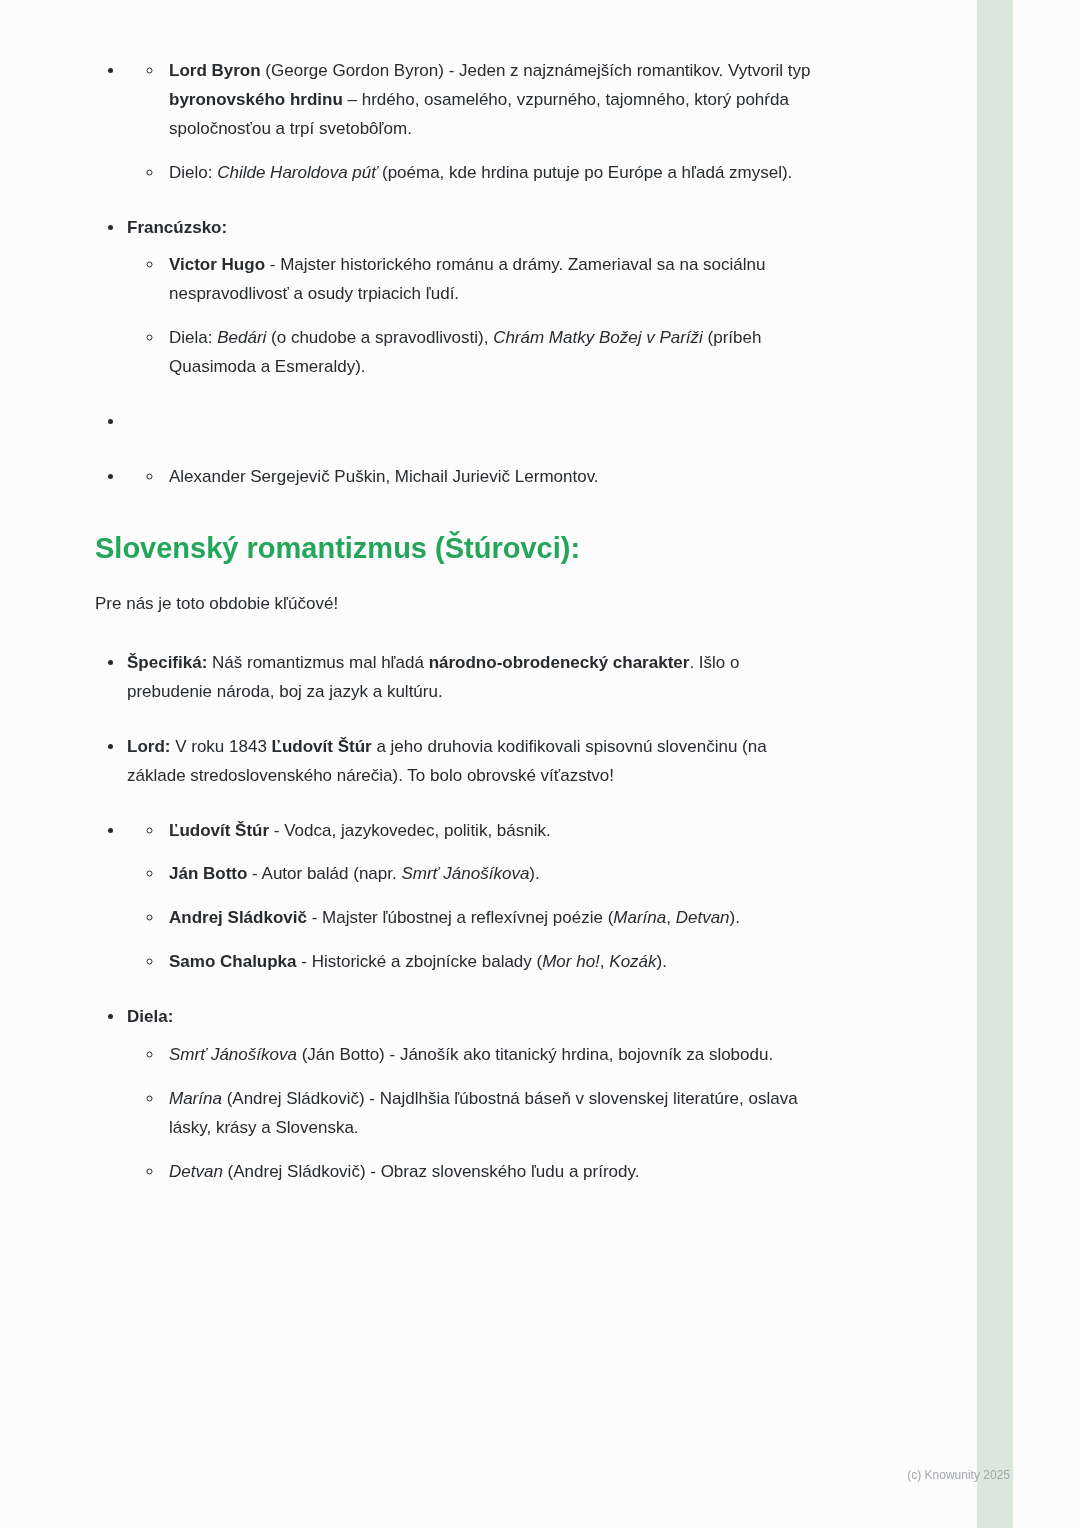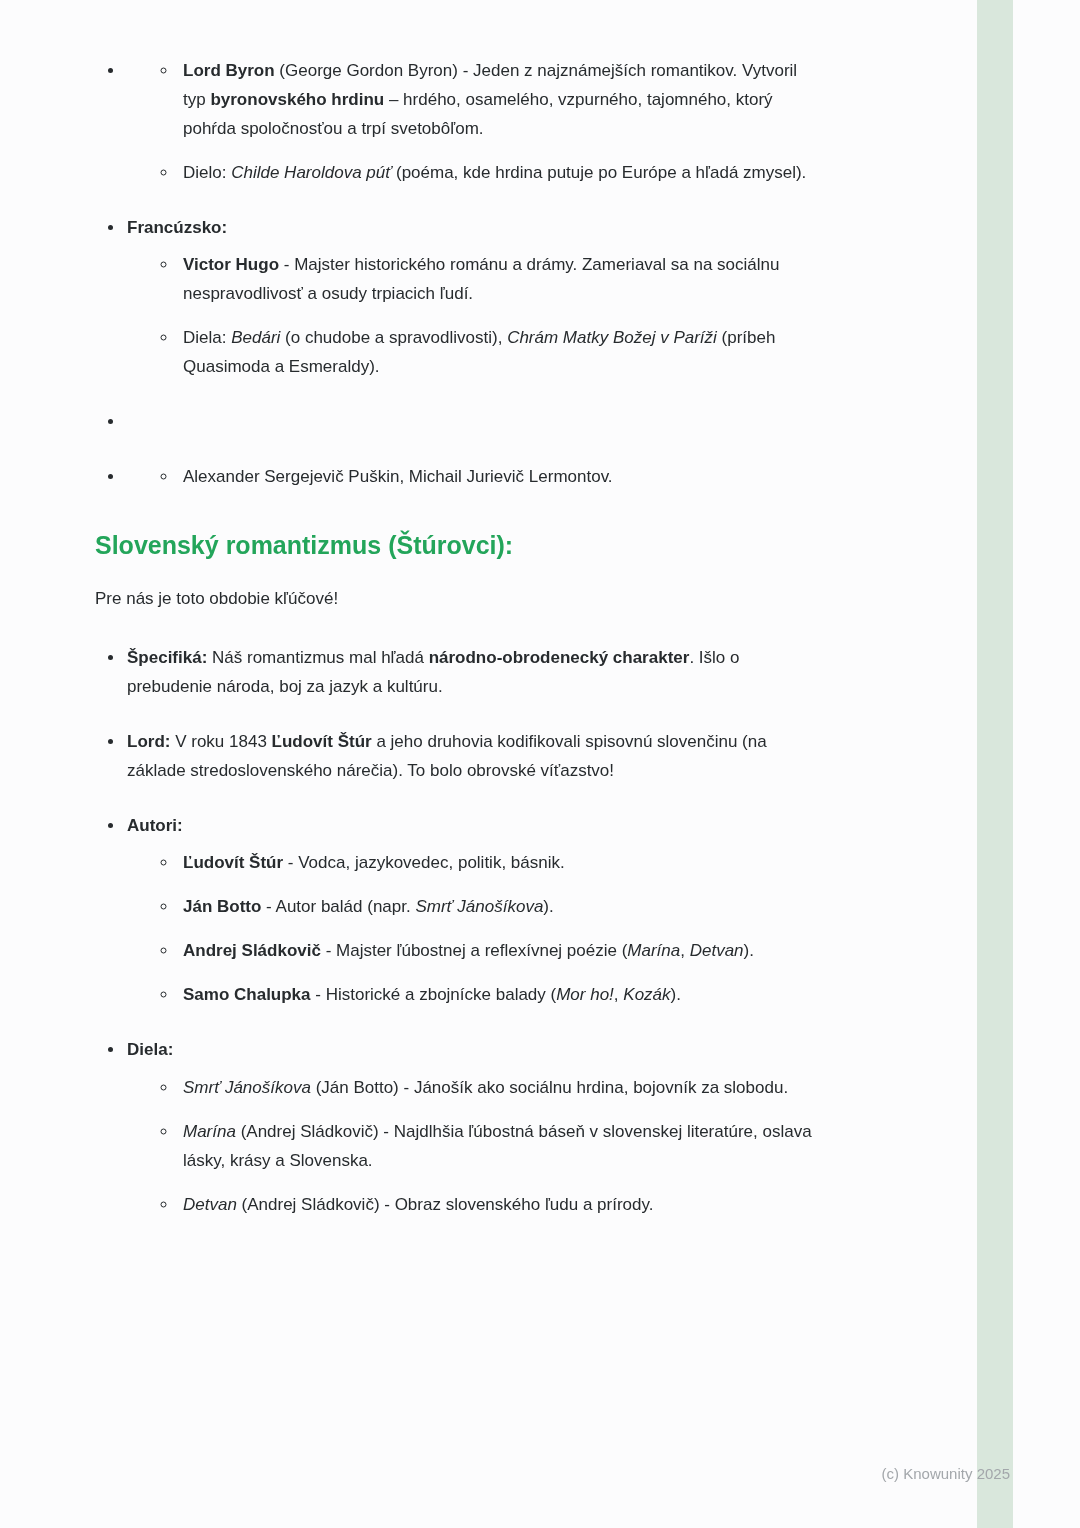--- a/index.html
+++ b/index.html
@@ -18,47 +18,47 @@
     left: 95px;
     top: 48px;
     width: 725px;
     font-size: 17px;
     line-height: 1.7;
   }
   ul { margin: 0; padding: 0; }
   ul.lvl1 { list-style: disc; padding-left: 30px; }
   ul.lvl1 > li { margin-bottom: 26px; padding-left: 2px; }
   ul.lvl2 { list-style: circle; padding-left: 37px; margin-top: 9px; }
-  ul.lvl2 > li { margin-bottom: 15px; padding-left: 5px; margin-left: 14px; }
+  ul.lvl2 > li { margin-bottom: 15px; padding-left: 5px; }
   ul.lvl2 > li:last-child { margin-bottom: 0; }
   .lbl { font-weight: bold; }
   .b { font-weight: bold; }
   .i { font-style: italic; }
   h1.section {
     color: var(--accent, #23a55a);
-    font-size: 25px;
+    font-size: 29px;
     line-height: 1.25;
     font-weight: bold;
     margin: 38px 0 24px 0;
   }
   p.intro { margin: 0 0 30px 0; }
   .stripe {
     position: absolute;
     top: 0;
     bottom: 0;
     right: 67px;
     width: 36px;
     background: var(--stripe, #d9e7dc);
     z-index: 1;
   }
   .footer {
     position: absolute;
     right: 70px;
     bottom: 46px;
-    font-size: 15px;
+    font-size: 12px;
     color: var(--muted, #a3a7ab);
     z-index: 2;
   }
 </style>
 </head>
 <body style="--page-bg: #fcfcfd; --text-color: #272b2e; --accent: #23a55a; --stripe: #d9e7dc; --muted: #a3a7ab;">
 
 <div class="page">
 
   <main class="content">
@@ -99,33 +99,32 @@
 
       <li>
         <span class="rich"><span class="b">Špecifiká:</span><span> Náš romantizmus mal hľadá </span><span class="b">národno-obrodenecký charakter</span><span>. Išlo o prebudenie národa, boj za jazyk a kultúru.</span></span>
       </li>
 
       <li>
         <span class="rich"><span class="b">Lord:</span><span> V roku 1843 </span><span class="b">Ľudovít Štúr</span><span> a jeho druhovia kodifikovali spisovnú slovenčinu (na základe stredoslovenského nárečia). To bolo obrovské víťazstvo!</span></span>
       </li>
 
       <li>
-        <div><span class="b">Autori:</span></div>
         <ul class="lvl2">
           <li><span class="rich"><span class="b">Ľudovít Štúr</span><span> - Vodca, jazykovedec, politik, básnik.</span></span></li>
           <li><span class="rich"><span class="b">Ján Botto</span><span> - Autor balád (napr. </span><span class="i">Smrť Jánošíkova</span><span>).</span></span></li>
           <li><span class="rich"><span class="b">Andrej Sládkovič</span><span> - Majster ľúbostnej a reflexívnej poézie (</span><span class="i">Marína</span><span>, </span><span class="i">Detvan</span><span>).</span></span></li>
           <li><span class="rich"><span class="b">Samo Chalupka</span><span> - Historické a zbojnícke balady (</span><span class="i">Mor ho!</span><span>, </span><span class="i">Kozák</span><span>).</span></span></li>
         </ul>
       </li>
 
       <li>
         <div><span class="b">Diela:</span></div>
         <ul class="lvl2">
-          <li><span class="rich"><span class="i">Smrť Jánošíkova</span><span> (Ján Botto) - Jánošík ako sociálnu hrdina, bojovník za slobodu.</span></span></li>
+          <li><span class="rich"><span class="i">Smrť Jánošíkova</span><span> (Ján Botto) - Jánošík ako titanický hrdina, bojovník za slobodu.</span></span></li>
           <li><span class="rich"><span class="i">Marína</span><span> (Andrej Sládkovič) - Najdlhšia ľúbostná báseň v slovenskej literatúre, oslava lásky, krásy a Slovenska.</span></span></li>
           <li><span class="rich"><span class="i">Detvan</span><span> (Andrej Sládkovič) - Obraz slovenského ľudu a prírody.</span></span></li>
         </ul>
       </li>
 
     </ul>
 
   </main>
 
   <div class="stripe"></div>

